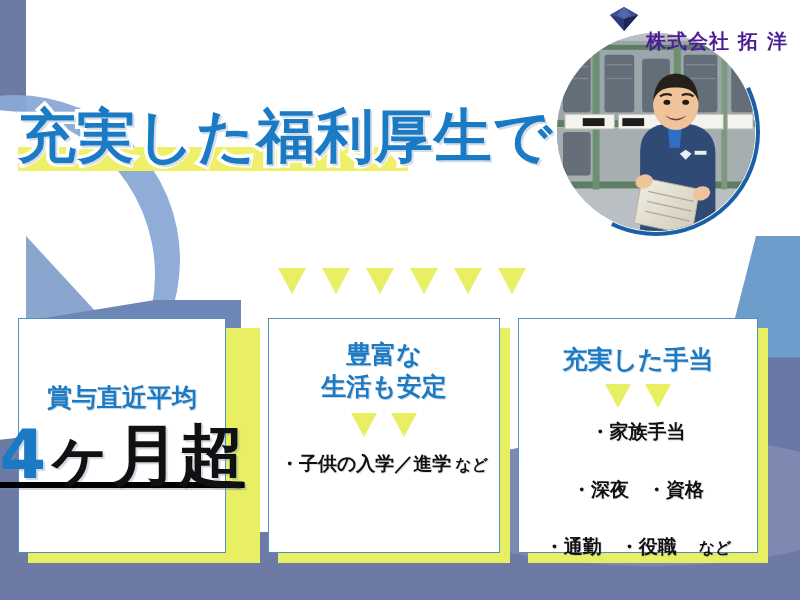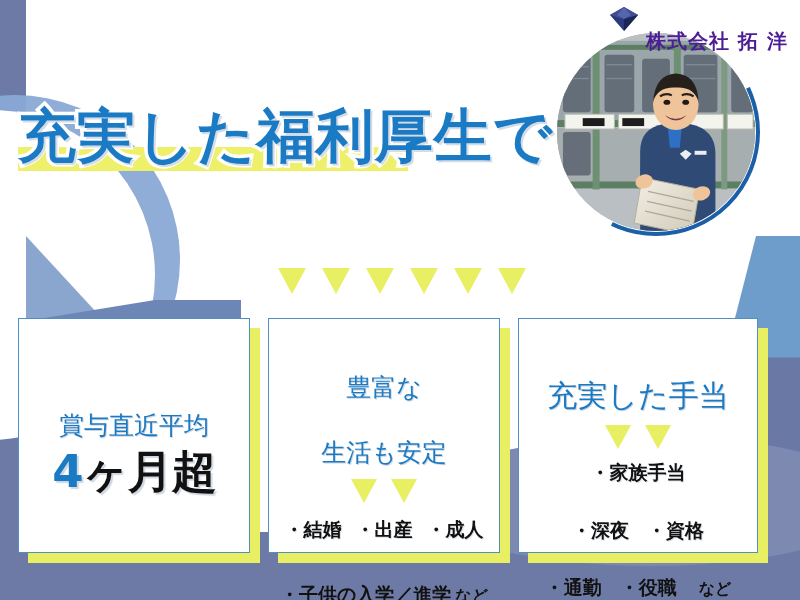--- a/index.html
+++ b/index.html
@@ -138,39 +138,38 @@
     background:#ffffff;
     border:1px solid #4f8fc4;
     box-sizing:border-box;
     z-index:28;
   }
   .card-shadow{
     position:absolute;top:328px;height:235px;
     background:#e9ef62;
     z-index:27;
   }
-  #card1{left:18px;width:232px;}
+  #card1{left:18px;width:208px;}
   #shadow1{left:28px;width:232px;}
   #card2{left:268px;width:232px;}
   #shadow2{left:278px;width:232px;}
   #card3{left:518px;width:240px;}
   #shadow3{left:528px;width:240px;}
 
   .card-inner{
     position:relative;width:100%;height:100%;
     display:flex;flex-direction:column;align-items:center;
     box-sizing:border-box;
   }
   .card-title{
-    color:#1b7ac4;font-weight:normal;
+    color:#1b7ac4;font-weight:bold;
     font-family:"DejaVu Sans","Liberation Sans",sans-serif;
     text-align:center;white-space:nowrap;
     text-shadow:1px 1px 0 rgba(120,140,170,.35);
     letter-spacing:0px;
-    margin-top:33px;
   }
   .card-big{
     font-weight:bold;
     font-family:"DejaVu Sans","Liberation Sans",sans-serif;
     white-space:nowrap;text-align:center;
     text-shadow:2px 2px 1px rgba(120,140,170,.35);
   }
   .card-big .num{color:#1b7ac4;}
   .card-big .unit{color:#111111;}
   .card-tris{display:flex;gap:14px;justify-content:center;}
@@ -181,32 +180,32 @@
     white-space:nowrap;
     text-shadow:1px 1px 0 rgba(120,140,170,.25);
     gap:24px;
   }
   .list-line{display:flex;align-items:baseline;justify-content:center;}
   .nado{font-size:16px;font-weight:bold;margin-left:4px;}
 
   
   #card1 .card-inner{justify-content:center;}
   #card1 .card-title{font-size:25px;margin-bottom:6px;}
-  #card1 .card-big{font-size:45px;line-height:1.05;letter-spacing:-1px;}
+  #card1 .card-big{font-size:67px;line-height:1.05;letter-spacing:-1px;text-decoration:underline;}
 
   
   #card2 .card-inner{padding-top:20px;}
   #card2 .card-title{font-size:25px;line-height:1.28;}
   #card2 .card-tris{margin-top:10px;margin-bottom:12px;}
   #card2 .card-list{font-size:19px;line-height:1.55;}
   #card2 .list-line + .list-line{margin-top:12px;}
 
   
   #card3 .card-inner{padding-top:24px;}
-  #card3 .card-title{font-size:30px;}
+  #card3 .card-title{font-size:25px;}
   #card3 .card-tris{margin-top:8px;margin-bottom:10px;}
   #card3 .card-list{font-size:19px;line-height:1.5;}
   #card3 .list-line{gap:18px;}
   #card3 .list-line + .list-line{margin-top:5px;}
   .li{display:inline-block;}
 </style>
 </head>
 <body>
 
 <div id="stage">
@@ -347,25 +346,20 @@
   <div class="card" id="card2">
     <div class="card-inner">
       <div class="card-title">豊富な</div>
       <div class="card-title">生活も安定</div>
       <div class="card-tris">
         <div class="tri sm"></div>
         <div class="tri sm"></div>
       </div>
       <div class="card-list">
         <div class="list-line">
-          <span class="li">・結婚</span>
-          <span class="li" style="margin-left:14px">・出産</span>
-          <span class="li" style="margin-left:14px">・成人</span>
-        </div>
-        <div class="list-line">
           <span class="li">・子供の入学／進学</span>
           <span class="nado">など</span>
         </div>
       </div>
     </div>
   </div>
 
   <div class="card" id="card3">
     <div class="card-inner">
       <div class="card-title">充実した手当</div>

